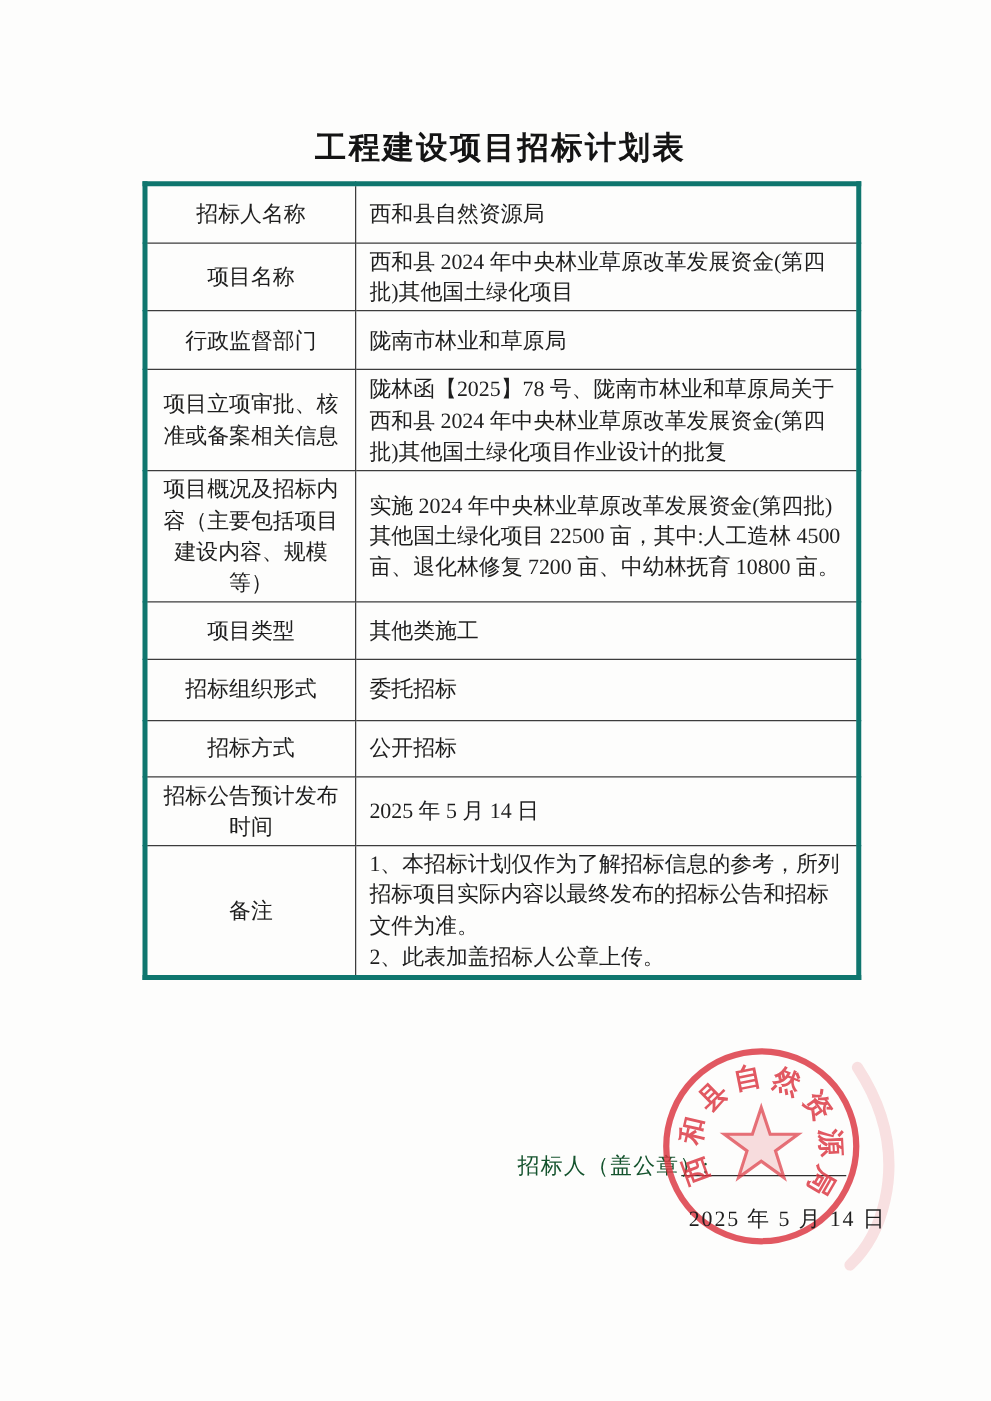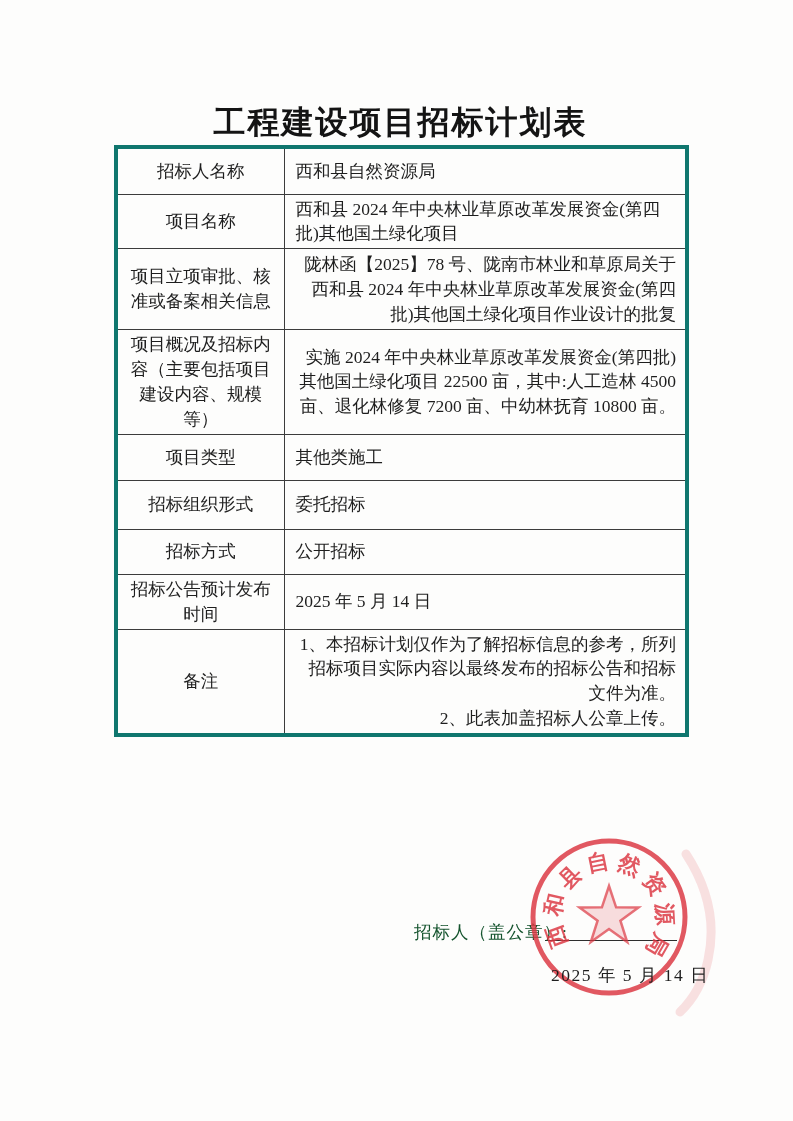--- a/index.html
+++ b/index.html
@@ -13,21 +13,21 @@
     color: #1d1d1d;
     overflow: hidden;
   }
   .doc-title {
     position: absolute;
     top: 101px;
     left: 0;
     width: 100%;
     text-align: center;
     text-indent: 8px;
-    font-size: 32px;
+    font-size: 25px;
     font-weight: bold;
     letter-spacing: 2px;
     color: #141414;
   }
   table.plan {
     position: absolute;
     left: 114px;
     top: 145px;
     width: 571px;
     border-collapse: collapse;
@@ -42,21 +42,21 @@
   }
   table.plan { border: 4px solid #0f766e; }
   td.lbl {
     text-align: center;
     padding: 2px 9px;
   }
   td.val {
     padding: 2px 9px 2px 11px;
     white-space: pre-line;
   }
-  td.val.left { text-align: right; }
+  td.val.left { text-align: left; }
   .footer-sign {
     position: absolute;
     left: 414px;
     top: 920px;
     font-size: 17.5px;
     letter-spacing: 1px;
     color: #14532d;
     z-index: 3;
   }
   .sign-line {
@@ -110,20 +110,24 @@
     </colgroup>
     <tbody>
       <tr style="height:47px">
         <td class="lbl">招标人名称</td>
         <td class="val">西和县自然资源局</td>
       </tr>
       <tr style="height:48px">
         <td class="lbl">项目名称</td>
         <td class="val">西和县 2024 年中央林业草原改革发展资金(第四批)其他国土绿化项目</td>
       </tr>
+      <tr style="height:47px">
+        <td class="lbl">行政监督部门</td>
+        <td class="val">陇南市林业和草原局</td>
+      </tr>
       <tr style="height:81px">
         <td class="lbl">项目立项审批、核准或备案相关信息</td>
         <td class="val left">陇林函【2025】78 号、陇南市林业和草原局关于西和县 2024 年中央林业草原改革发展资金(第四批)其他国土绿化项目作业设计的批复</td>
       </tr>
       <tr style="height:94px">
         <td class="lbl">项目概况及招标内容（主要包括项目建设内容、规模等）</td>
         <td class="val left">实施 2024 年中央林业草原改革发展资金(第四批)其他国土绿化项目 22500 亩，其中:人工造林 4500 亩、退化林修复 7200 亩、中幼林抚育 10800 亩。</td>
       </tr>
       <tr style="height:46px">
         <td class="lbl">项目类型</td>

